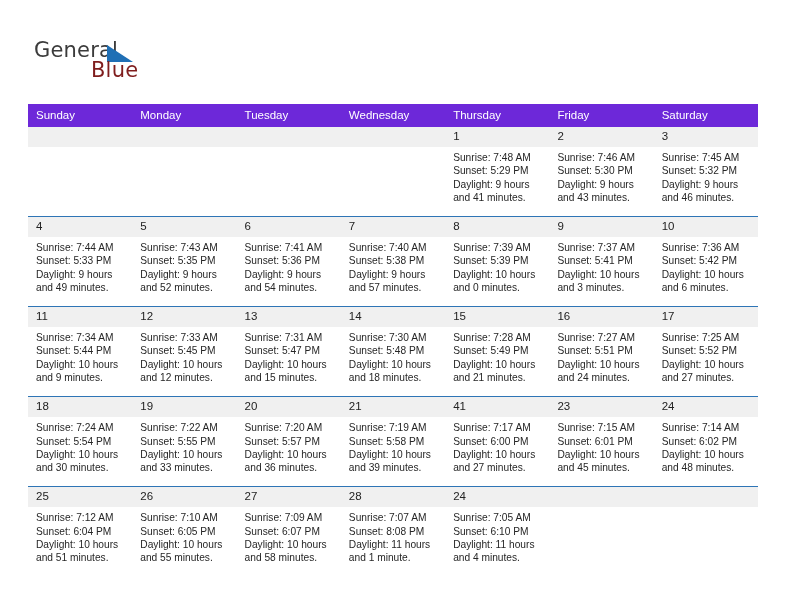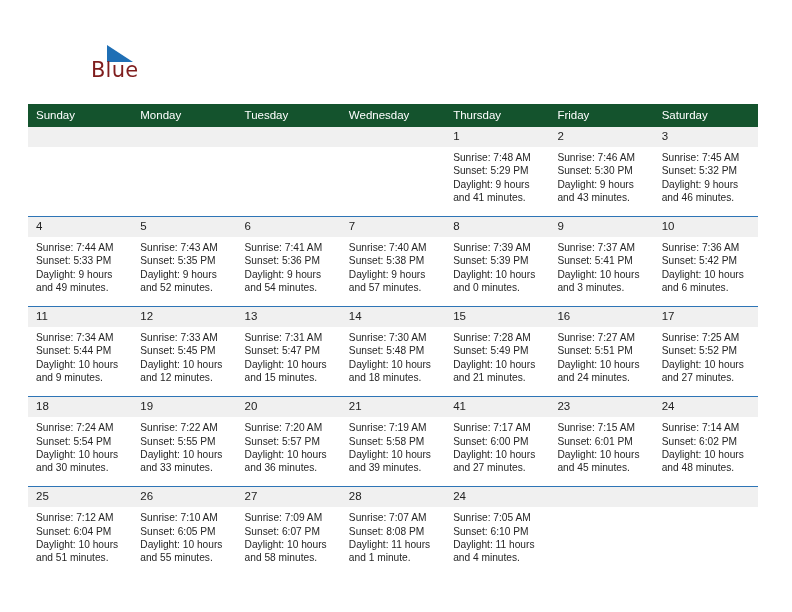--- a/index.html
+++ b/index.html
@@ -86,21 +86,21 @@
   
   .calendar {
     position: absolute;
     left: 28px;
     top: 104px;
     width: 730px;
     border-collapse: collapse;
     table-layout: fixed;
   }
   .calendar th {
-    background: #14532d;
+    background: #6d28d9;
     color: #ffffff;
     font-size: 11.5px;
     font-weight: normal;
     text-align: left;
     padding: 5px 0 6px 8px;
     height: 11px;
     border: none;
   }
   .calendar td {
     vertical-align: top;
@@ -141,20 +141,21 @@
   }
 </style>
 </head>
 <body>
 
 <div class="page">
 
   <div class="header">
 
     <div class="logo">
+      <span class="logo-general">General</span>
       <span class="logo-triangle"></span>
       <span class="logo-blue">Blue</span>
     </div>
 
 
   </div>
 
   <table class="calendar">
     <thead>
       <tr>

